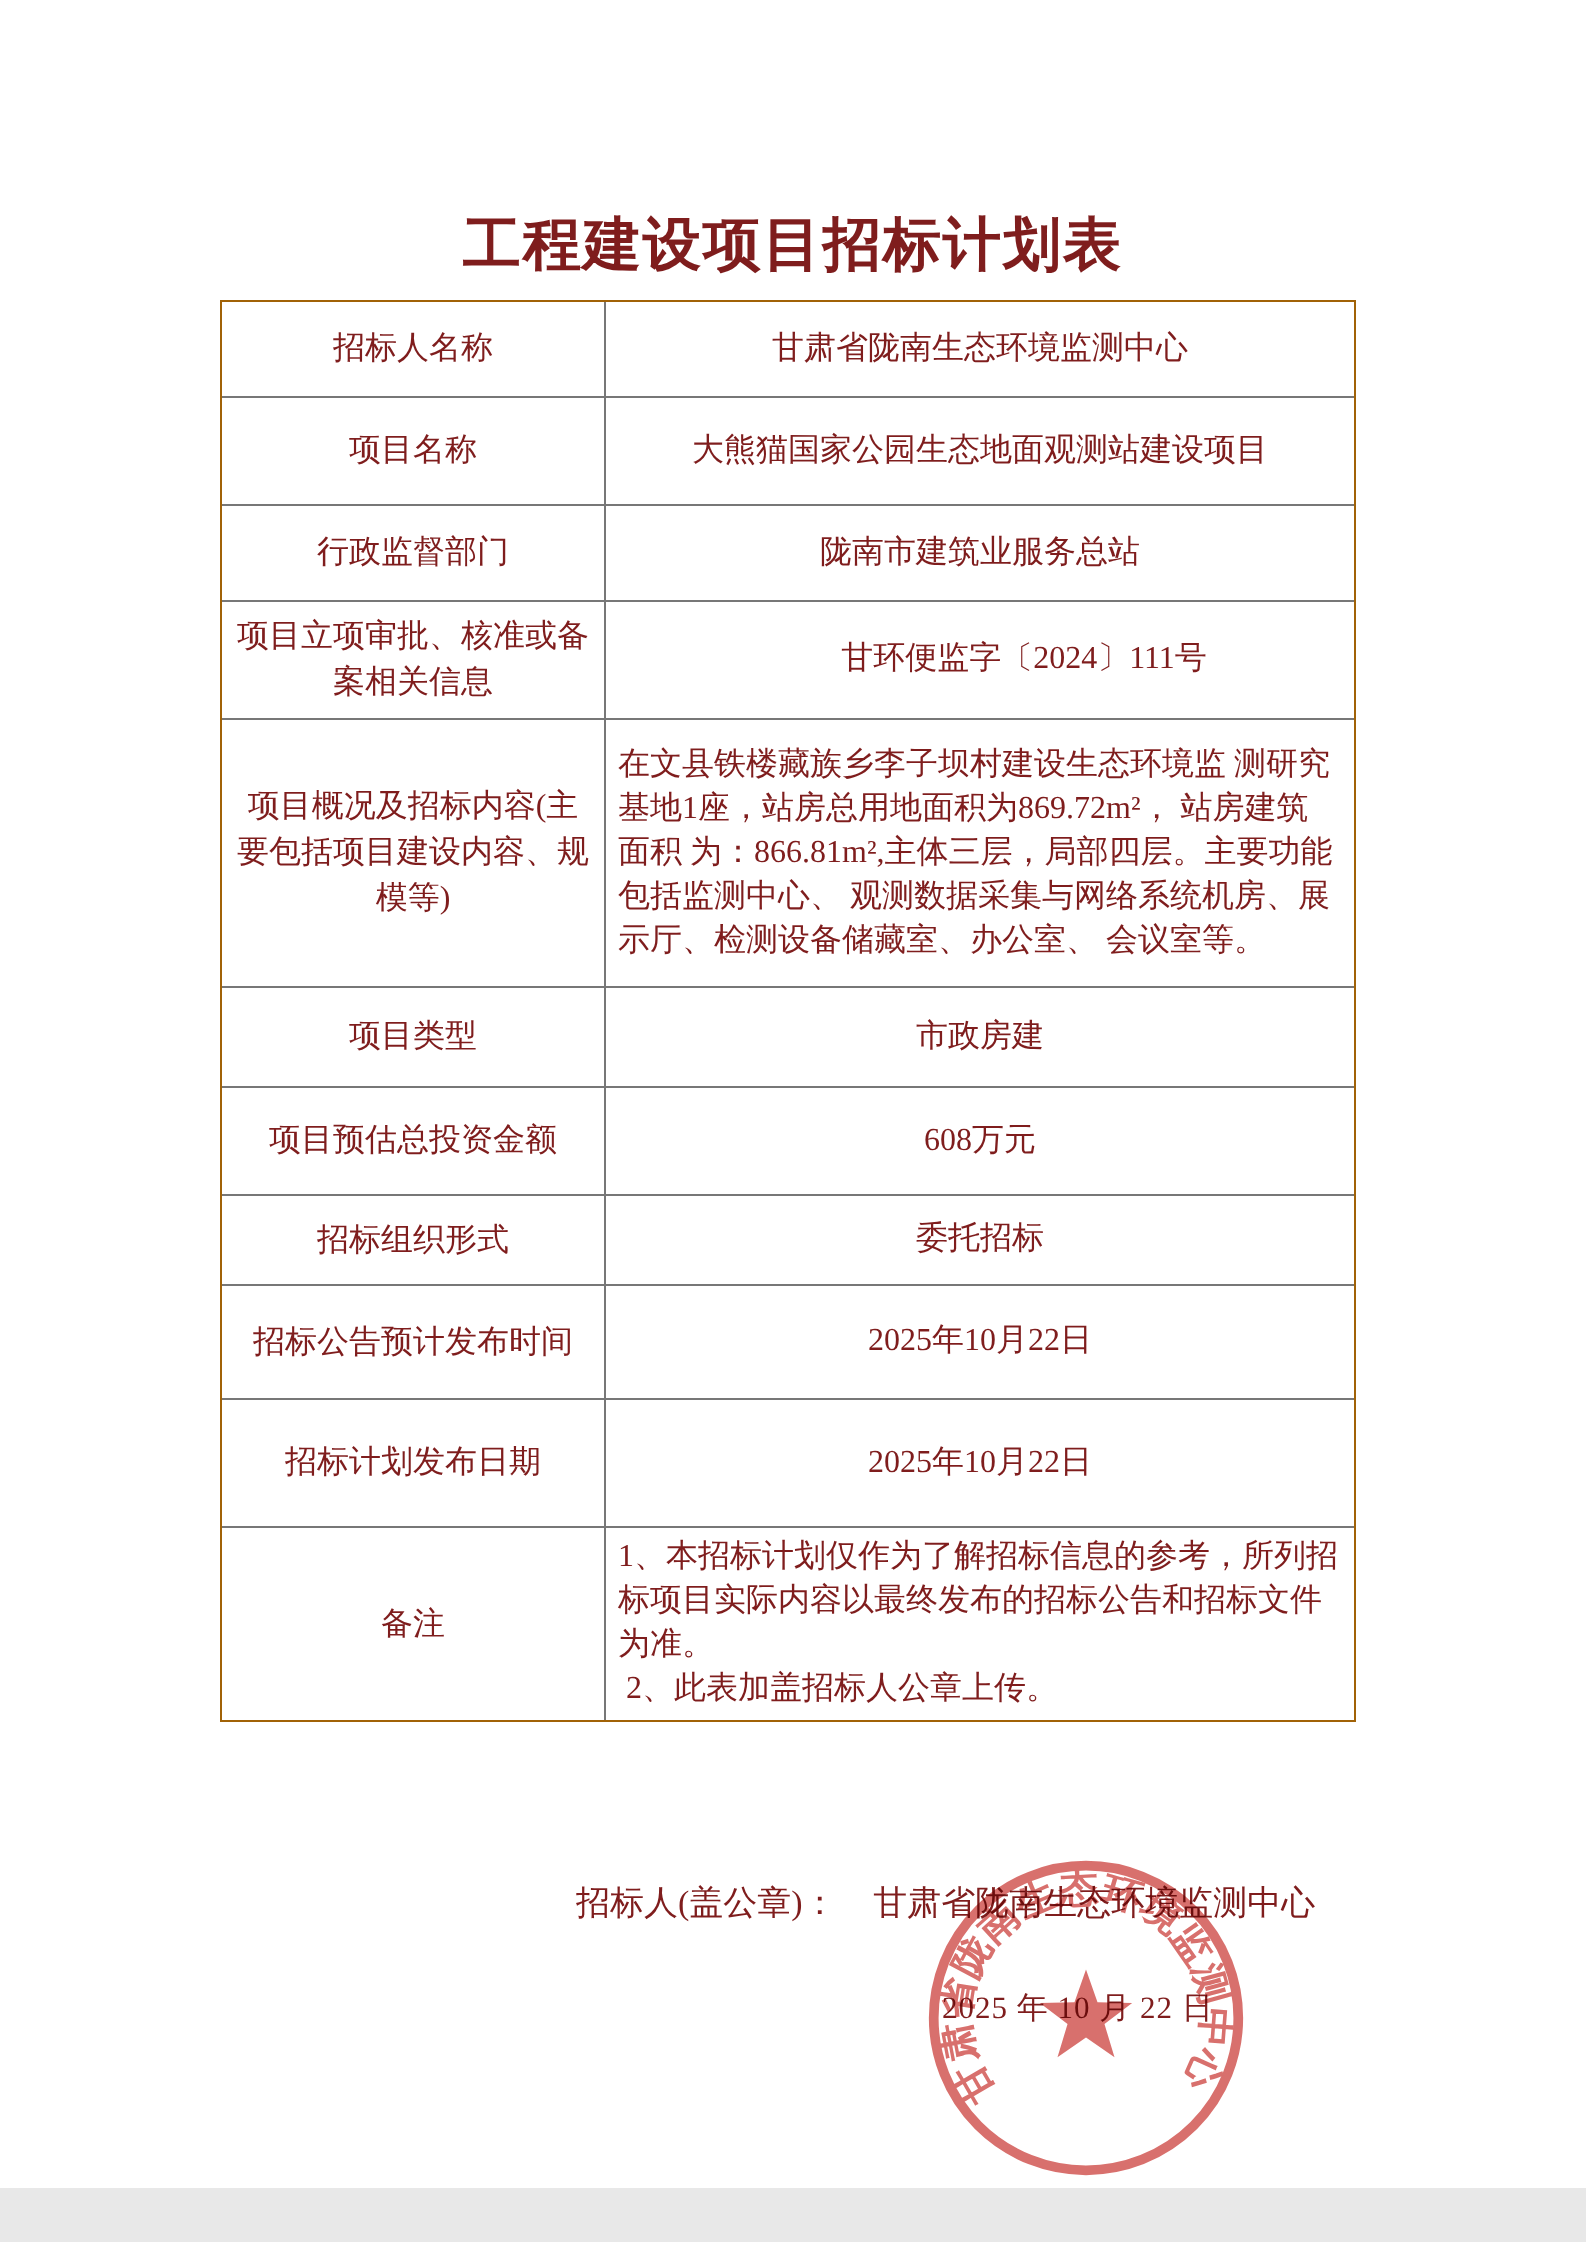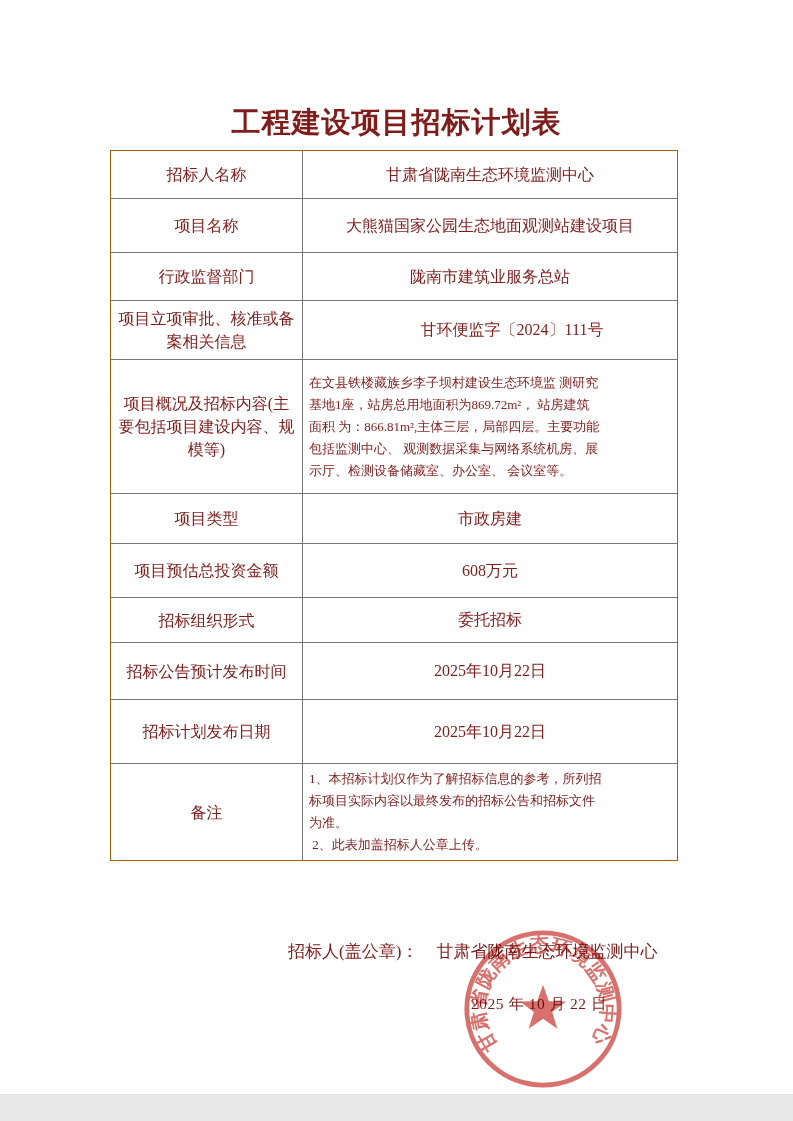--- a/index.html
+++ b/index.html
@@ -43,21 +43,21 @@
     display:flex; align-items:center; justify-content:center;
     text-align:center;
     padding:4px 8px;
     box-sizing:border-box;
     font-size:16px; line-height:22px;
   }
   .cell-value.left {
     justify-content:flex-start;
     text-align:left;
     white-space:pre-wrap;
-    font-size:13px;
+    font-size:16px;
     line-height:22px;
     padding:4px 4px 4px 6px;
   }
   .footer-sign {
     position:absolute;
     left:288px; top:940px;
     font-size:17px;
     white-space:nowrap;
   }
   .footer-sign .gap { display:inline-block; width:14px; }

